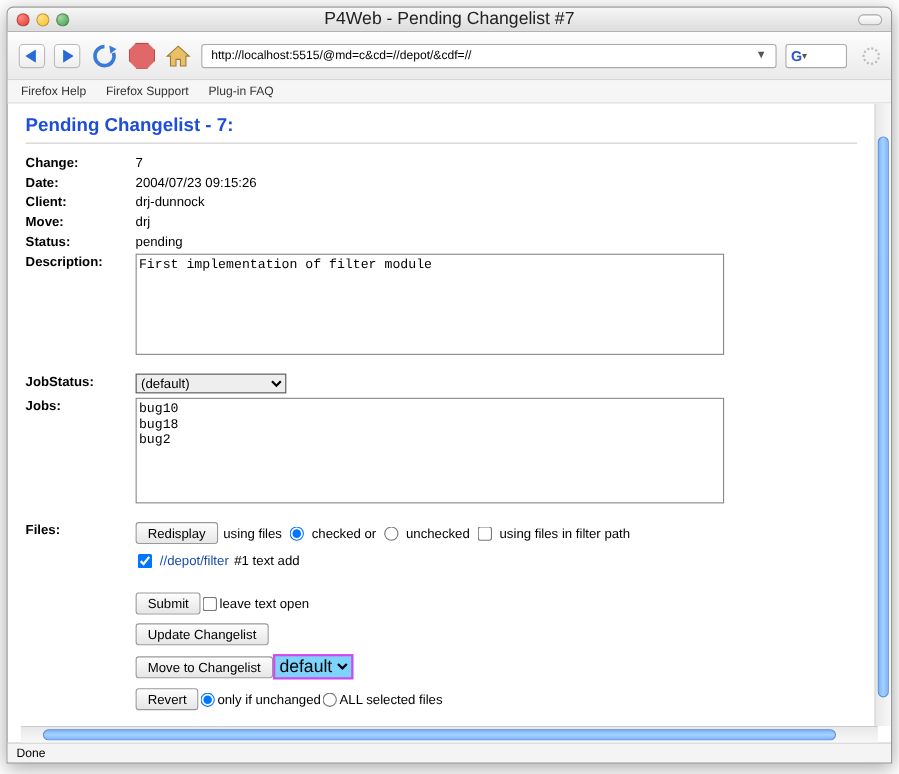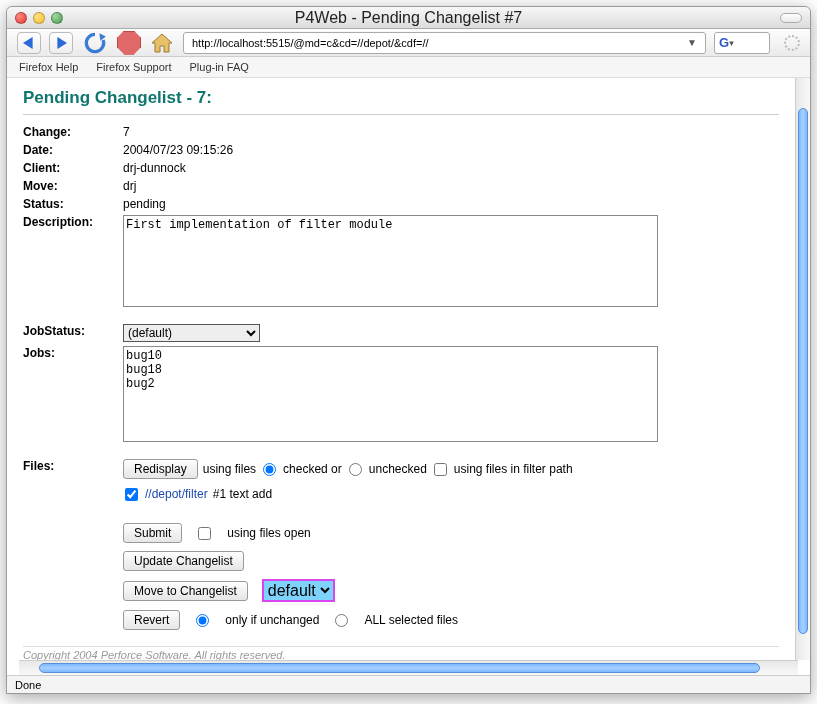--- a/index.html
+++ b/index.html
@@ -47,21 +47,21 @@
   margin-left: auto;
   width: 22px; height: 10px;
   border: 1px solid #aaa; border-radius: 6px;
   background: linear-gradient(#fff,#e8e8e8);
 }
 .toolbar {
   display: flex; align-items: center; gap: 8px;
   padding: 6px 10px;
   background: linear-gradient(#fdfdfd,#eaeaea);
   border-bottom: 1px solid #ccc;
-  height: 28px;
+  height: 44px;
 }
 .nav-btn {
   width: 24px; height: 22px;
   border: 1px solid #bbb;
   border-radius: 4px;
   background: linear-gradient(#fff,#eee);
   display: flex; align-items: center; justify-content: center;
   font-size: 12px;
 }
 .tri-left { color: #2a6ad6; }
@@ -110,21 +110,21 @@
 }
 .bookmark { color: #333; }
 .content-wrap {
   flex: 1; display: flex; overflow: hidden;
 }
 .content {
   flex: 1; padding: 10px 16px 4px 16px; overflow-y: auto;
   font-size: 12px;
 }
 .page-title {
-  color: #0f766e; font-weight: bold; font-size: 17px;
+  color: #1d4ed8; font-weight: bold; font-size: 17px;
   margin-bottom: 6px;
 }
 hr.rule { border: none; border-top: 1px solid #ccc; margin-bottom: 10px; }
 .form-row { display: flex; margin-bottom: 4px; }
 .form-label { width: 100px; font-weight: bold; }
 .form-val { flex: 1; }
 textarea {
   width: 535px; font-family: "Courier New", monospace; font-size: 12px;
   border: 1px solid #888; padding: 2px; resize: none;
 }
@@ -136,21 +136,21 @@
 }
 .aqua-btn {
   background: linear-gradient(#fdfdfd,#e6e6e6);
   border: 1px solid #999; border-radius: 3px;
   padding: 2px 10px; font-size: 12px;
   box-shadow: 0 1px 0 #fff inset;
 }
 .files-line { display: flex; align-items: center; gap: 5px; flex-wrap: wrap; margin-bottom: 8px; }
 input[type=radio], input[type=checkbox] { margin: 0 2px; }
 .depot-link { color: #1b4bb0; }
-.action-row { margin-bottom: 8px; display: flex; align-items: center; gap: 14px; }
+.action-row { margin-bottom: 8px; display: flex; align-items: center; gap: 0; }
 .copyright {
   font-style: italic; color: #999; font-size: 11px;
   border-top: 1px solid #ddd; padding-top: 2px; margin-top: 8px;
 }
 .right-scroll {
   width: 15px;
   background: linear-gradient(to right,#e8e8e8,#f8f8f8);
   border-left: 1px solid #ccc;
   position: relative;
 }
@@ -305,21 +305,21 @@
             <input type="checkbox" checked="" style="">
             <span class="depot-link">//depot/filter</span>
             <span>#1 text add</span>
           </div>
 
           <div style="height:14px"></div>
 
           <div class="action-row">
             <button class="aqua-btn">Submit</button>
             <input type="checkbox" style="">
-            <span>using files open</span>
+            <span>leave text open</span>
           </div>
           <div class="action-row">
             <button class="aqua-btn">Update Changelist</button>
           </div>
           <div class="action-row">
             <button class="aqua-btn">Move to Changelist</button>
             <select style="border:2px solid #d946ef;background:#7dd3fc;font-size:16px">
               <option>default</option>
             </select>
           </div>

